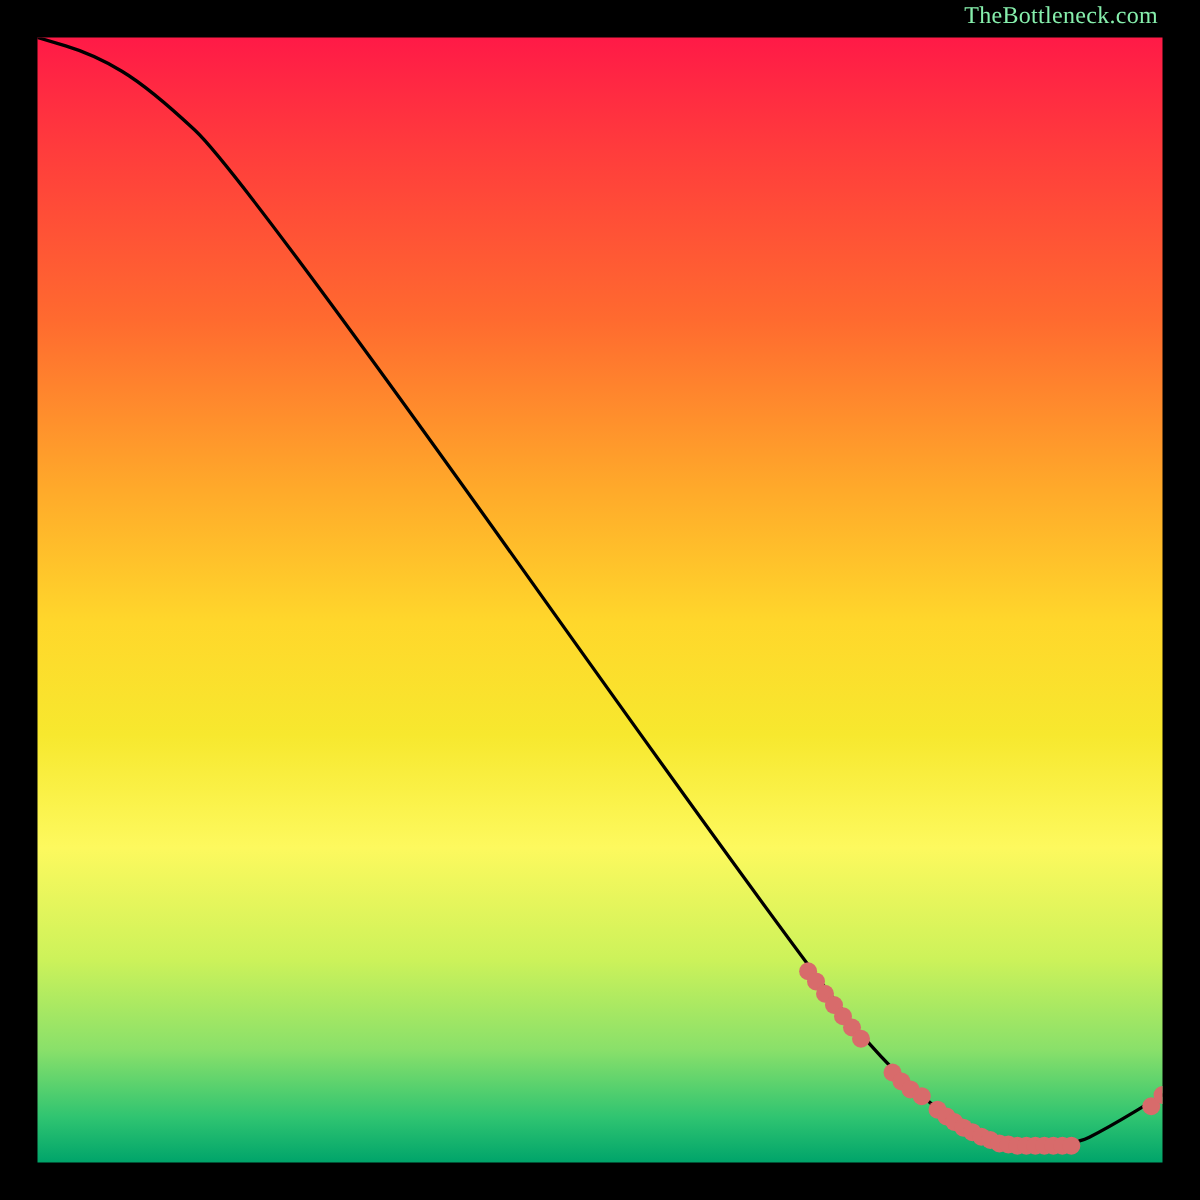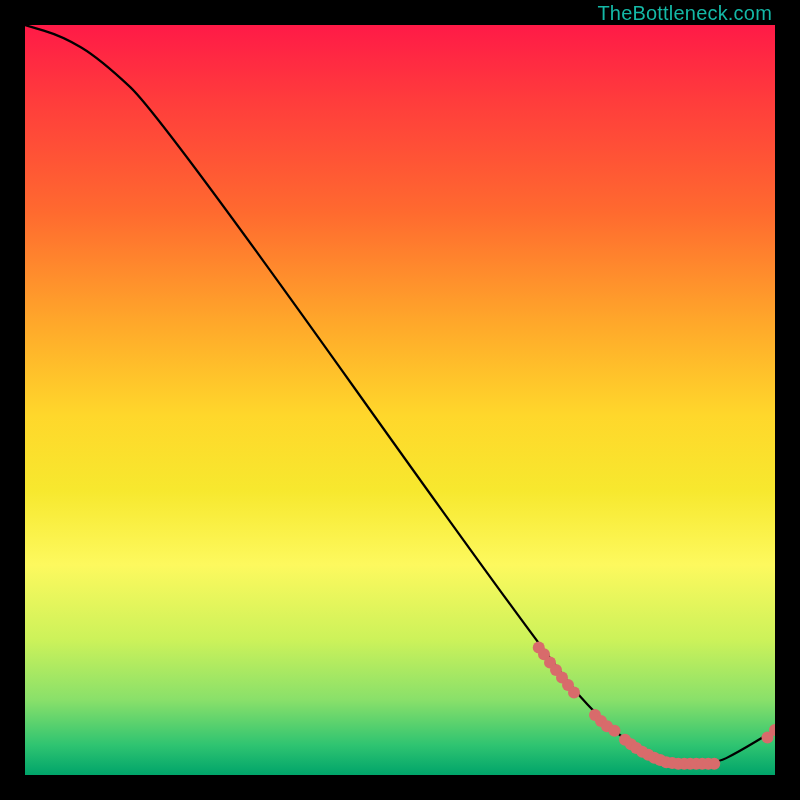--- a/index.html
+++ b/index.html
@@ -41,23 +41,23 @@
     position: absolute;
     left: 0;
     top: 0;
     width: 750px;
     height: 750px;
   }
   .watermark {
     position: absolute;
     top: 2px;
     right: 28px;
-    color: #14b8a6;
-    font-family: Liberation Sans, sans-serif;
-    font-size: 20px;
+    color: #86efac;
+    font-family: Liberation Serif, serif;
+    font-size: 16px;
     letter-spacing: 0.2px;
     user-select: none;
   }
 </style>
 </head>
 <body>
 
 <div class="stage">
   <div class="plot">
     <svg class="overlay" viewBox="0 0 750 750" preserveAspectRatio="none">

